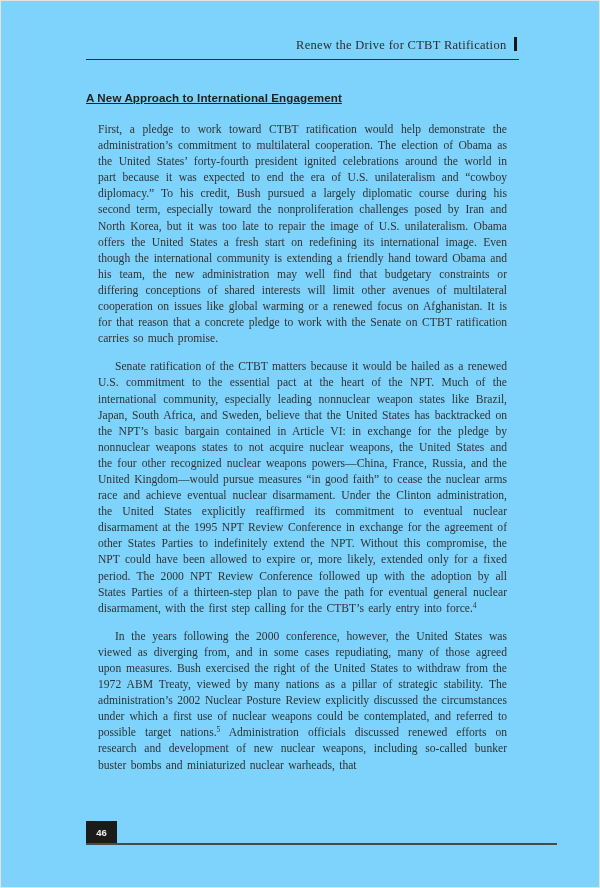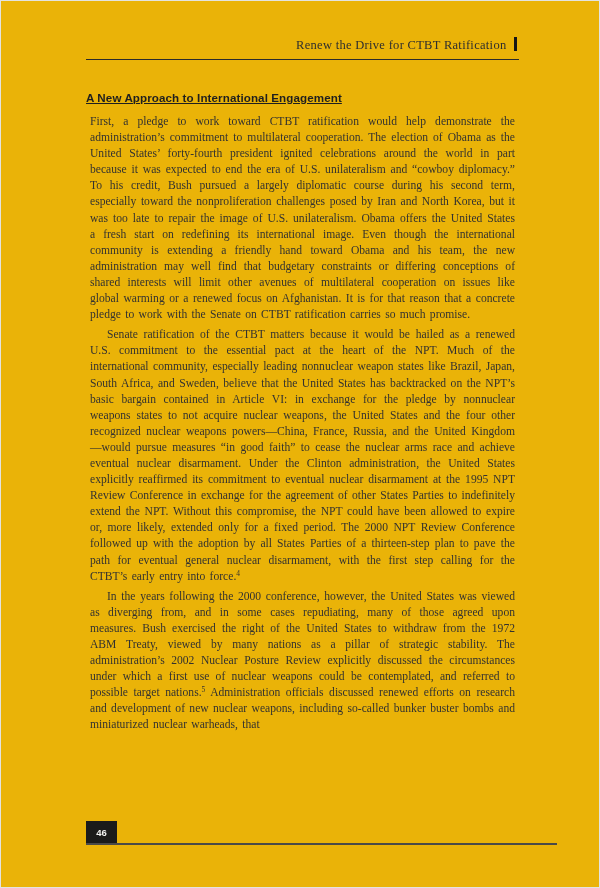--- a/index.html
+++ b/index.html
@@ -6,21 +6,21 @@
     margin: 0;
     padding: 0;
     background: #ffffff;
     font-family: "Liberation Serif", "DejaVu Serif", serif;
   }
   .page {
     position: relative;
     width: 600px;
     height: 888px;
     box-sizing: border-box;
-    background: #eab308;
+    background: #7dd3fc;
     border: 1px solid #e3e3e0;
     padding: 36px 80px 0 85px;
     overflow: hidden;
     display: flex;
     flex-direction: column;
     filter: blur(0.28px);
   }
   
   .running-header {
     text-align: right;
@@ -51,21 +51,21 @@
     color: #1f1f1f;
     margin: 31px 0 6px 0;
     letter-spacing: 0.1px;
     text-decoration: underline;
   }
   
   .body-text {
     flex: 1 1 auto;
   }
   .body-text p {
-    margin: 4px;
+    margin: 12px;
     font-size: 11.6px;
     line-height: 16.1px;
     color: #333230;
     text-align: justify;
     word-spacing: 1.4px;
   }
   .body-text p.indented {
     text-indent: 17px;
   }
   .body-text sup {

